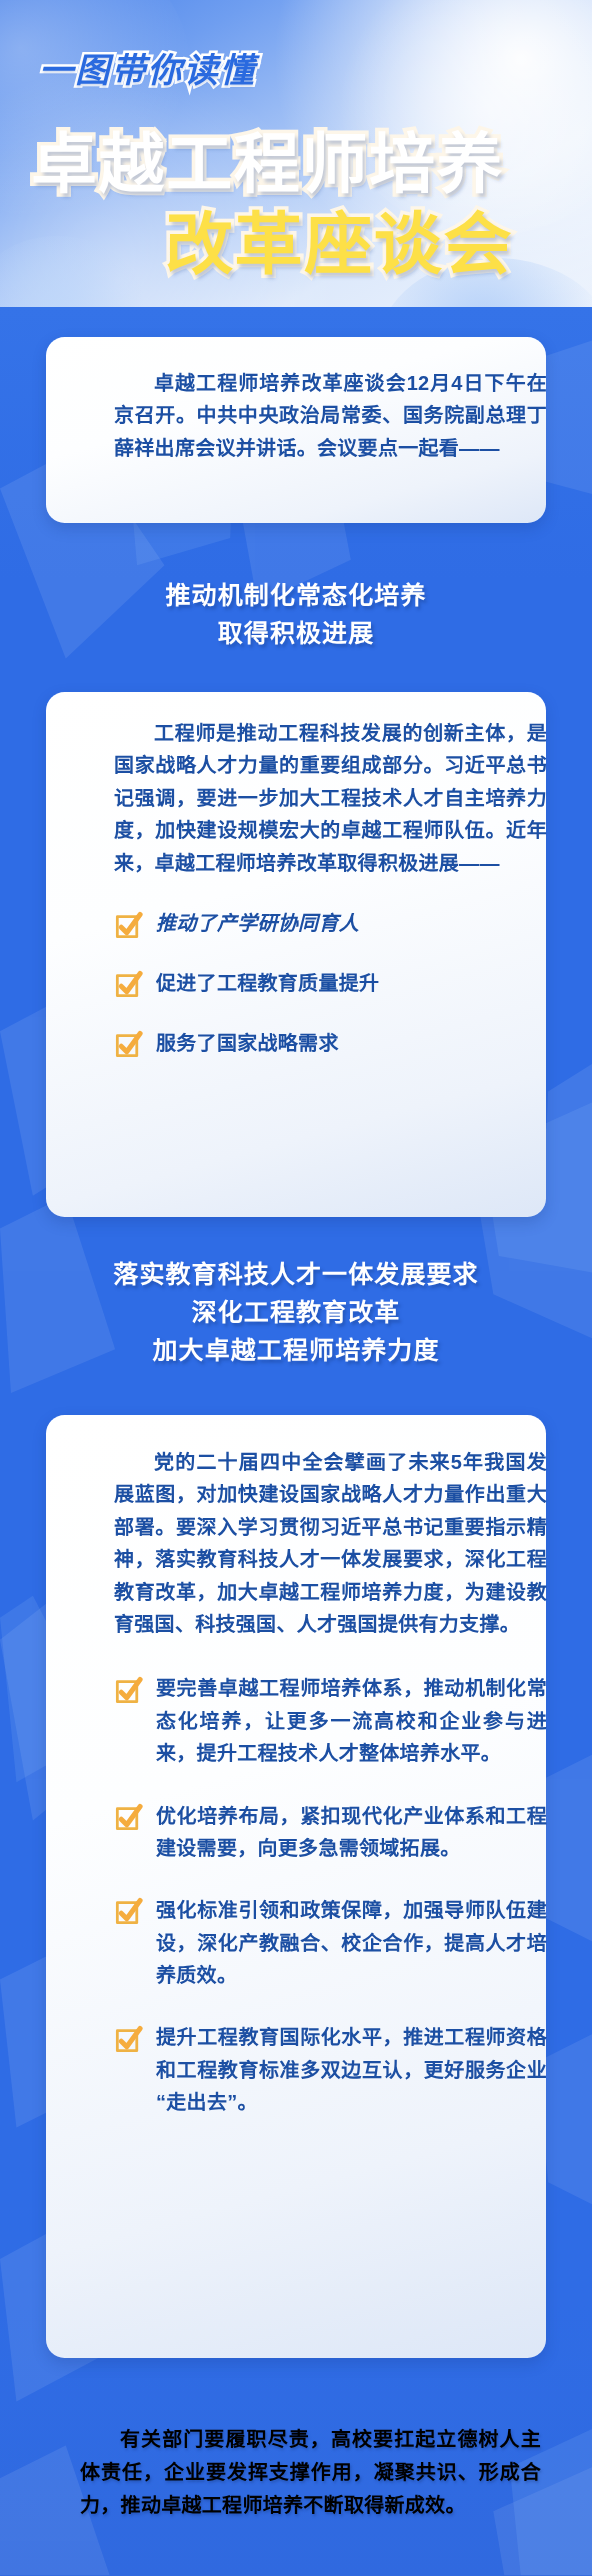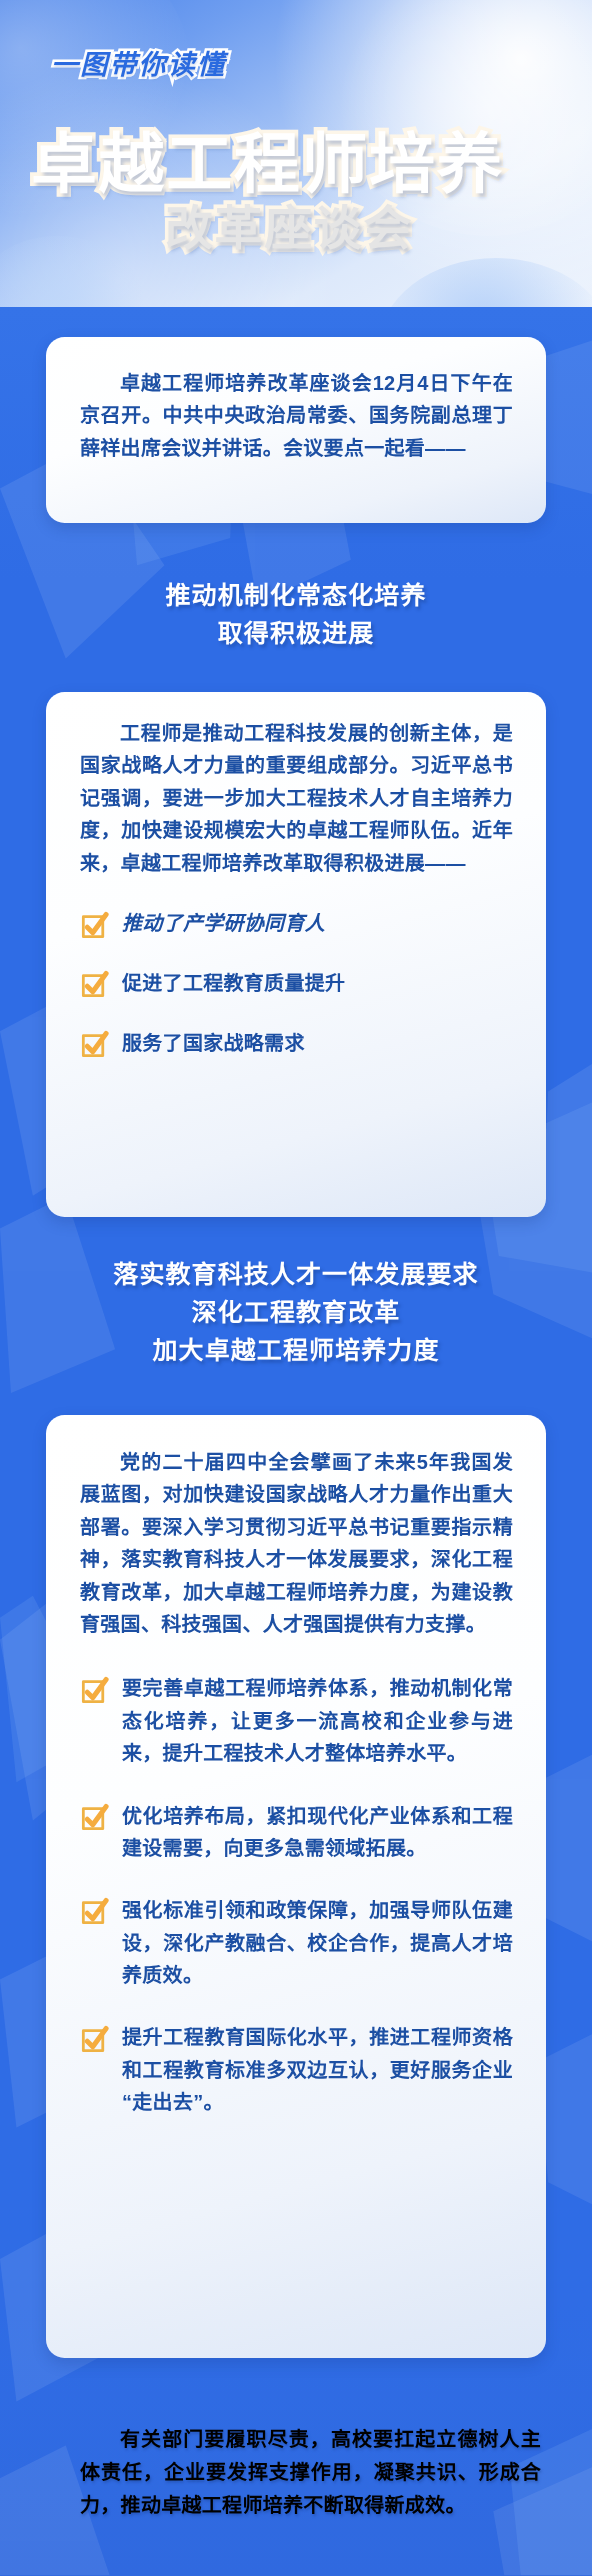--- a/index.html
+++ b/index.html
@@ -38,48 +38,48 @@
 
   
   .body-bg {
     position:absolute; left:0; top:307px; width:592px; height:2269px;
     background:linear-gradient(180deg,#3573e8 0%, #2f6ce5 12%, #2f6ce5 88%, #3069df 100%);
     overflow:hidden;
   }
 
   
   .kicker {
-    position:absolute; left:51px; top:43px;
-    font-size:27px; font-weight:bold; font-style:italic;
+    position:absolute; left:39px; top:43px;
+    font-size:34px; font-weight:bold; font-style:italic;
     letter-spacing:2.2px; color:#2a6adf;
     -webkit-text-stroke:5px #ffffff;
     paint-order:stroke fill;
     text-shadow:0 1.6px 2.7px rgba(70,110,190,.28);
     white-space:nowrap;
   }
 
   .title-l1, .title-l2 {
     position:absolute; font-weight:bold; white-space:nowrap;
     color:#ffffff; letter-spacing:1.6px;
     -webkit-text-stroke:7.1px #fdf6e9;
     paint-order:stroke fill;
     text-shadow:2.7px 3.8px 3.8px rgba(60,95,170,.30);
   }
   .title-l1 { left:31px; top:110px; font-size:66px; }
-  .title-l2 { left:165px; top:189px; font-size:48px;
-              color:#e5e5e5; -webkit-text-stroke:7.1px #fdf6e9; }
+  .title-l2 { left:165px; top:189px; font-size:68px;
+              color:#fde047; -webkit-text-stroke:7.1px #fdf6e9; }
 
   
   .card {
     position:absolute;
     border-radius:18.6px;
     background:linear-gradient(165deg,#ffffff 0%, #fdfeff 38%, #eef3fb 78%, #dde7f7 100%);
     box-shadow:0 5.5px 14.3px rgba(22,56,130,.22);
   }
-  .card-inner { position:absolute; }
+  .card-inner { position:absolute;margin-left:34px; }
 
   
   .para {
     color:#1c4fa3;
     font-size:20px;
     font-weight:bold;
     line-height:1.62;
     text-align:justify;
     text-indent:2em;
     letter-spacing:0.3px;

